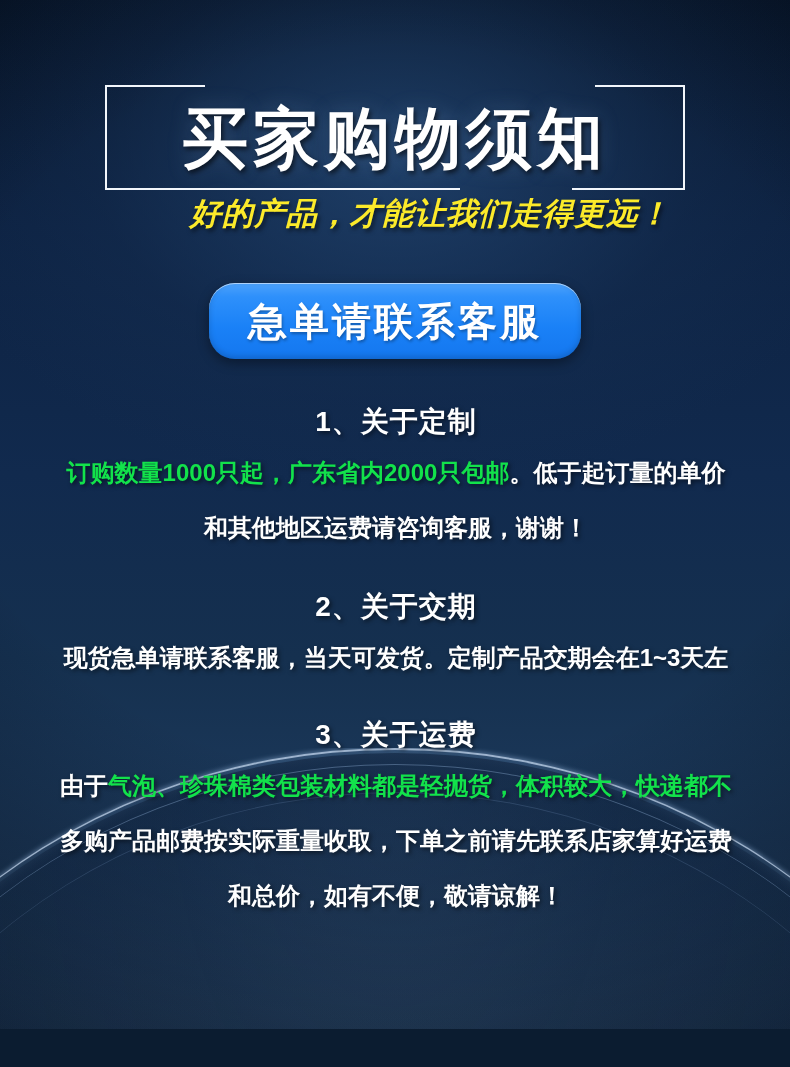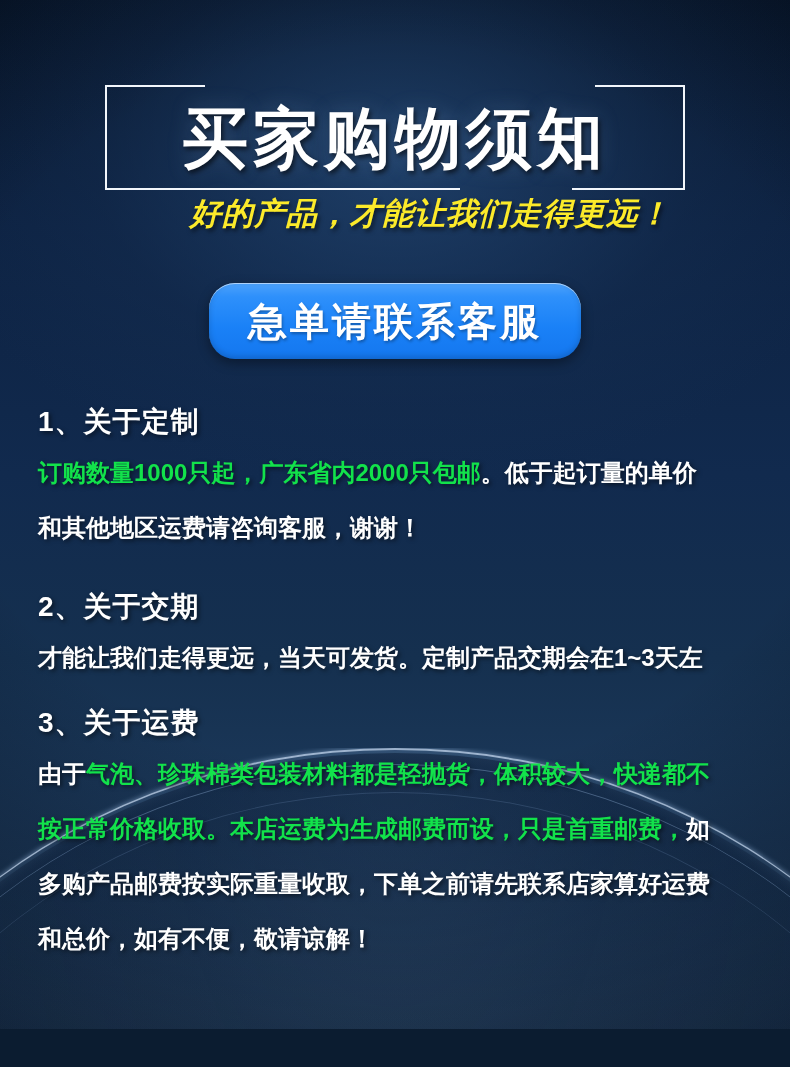--- a/index.html
+++ b/index.html
@@ -193,20 +193,21 @@
     text-shadow: 1px 2px 3px rgba(0,0,0,0.30);
     cursor: pointer;
   }
 
   
   .content {
     position: absolute;
     left: 38px;
     top: 404px;
     width: 716px;
+    text-align: center;
   }
   .section { margin-bottom: 34px; }
   .section:last-child { margin-bottom: 0; }
 
   .sec-head {
     color: #ffffff;
     font-size: 28px;
     font-weight: 700;
     letter-spacing: 1px;
     line-height: 1.25;
@@ -221,21 +222,21 @@
     line-height: 43px;
     letter-spacing: 0px;
     white-space: nowrap;
     text-shadow: 2px 2px 4px rgba(0,0,0,0.55);
   }
   .sec-line.gap-top { margin-top: 12px; }
   .hl-green { color: #12e24b; }
 
   
   #sec-1 { margin-bottom: 40px; }
-  #sec-2 { margin-bottom: 26px; }
+  #sec-2 { margin-bottom: 38px; }
 </style>
 </head>
 <body>
 
 <div class="stage">
 
   <div class="vignette"></div>
 
   <div class="arc-wrap">
     <div class="arc"></div>
@@ -261,24 +262,23 @@
   </div>
 
   <div class="content">
       <div class="section" id="sec-1">
         <div class="sec-head">1、关于定制</div>
         <div class="sec-line"><span class="hl-green">订购数量1000只起，广东省内2000只包邮</span><span>。低于起订量的单价</span></div>
         <div class="sec-line gap-top"><span>和其他地区运费请咨询客服，谢谢！</span></div>
       </div>
       <div class="section" id="sec-2">
         <div class="sec-head">2、关于交期</div>
-        <div class="sec-line"><span>才能让我们走得更远，当天可发货。定制产品交期会在1~3天左</span></div>
+        <div class="sec-line"><span>现货急单请联系客服，当天可发货。定制产品交期会在1~3天左</span></div>
       </div>
       <div class="section" id="sec-3">
         <div class="sec-head">3、关于运费</div>
         <div class="sec-line"><span>由于</span><span class="hl-green">气泡、珍珠棉类包装材料都是轻抛货，体积较大，快递都不</span></div>
-        <div class="sec-line gap-top"><span class="hl-green">按正常价格收取。本店运费为生成邮费而设，只是首重邮费，</span><span>如</span></div>
         <div class="sec-line gap-top"><span>多购产品邮费按实际重量收取，下单之前请先联系店家算好运费</span></div>
         <div class="sec-line gap-top"><span>和总价，如有不便，敬请谅解！</span></div>
       </div>
     </div>
 
 </div>
 
 </body></html>

